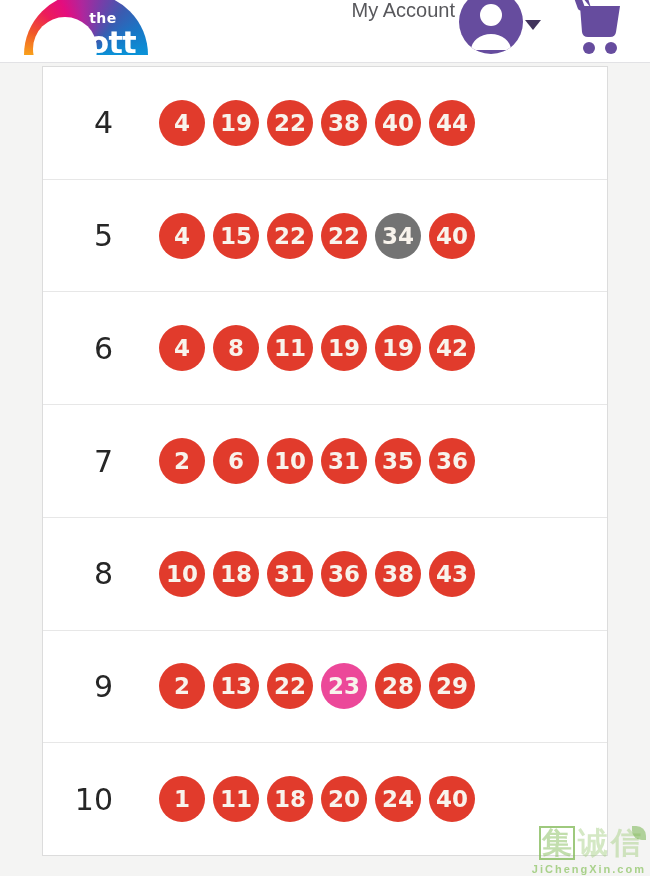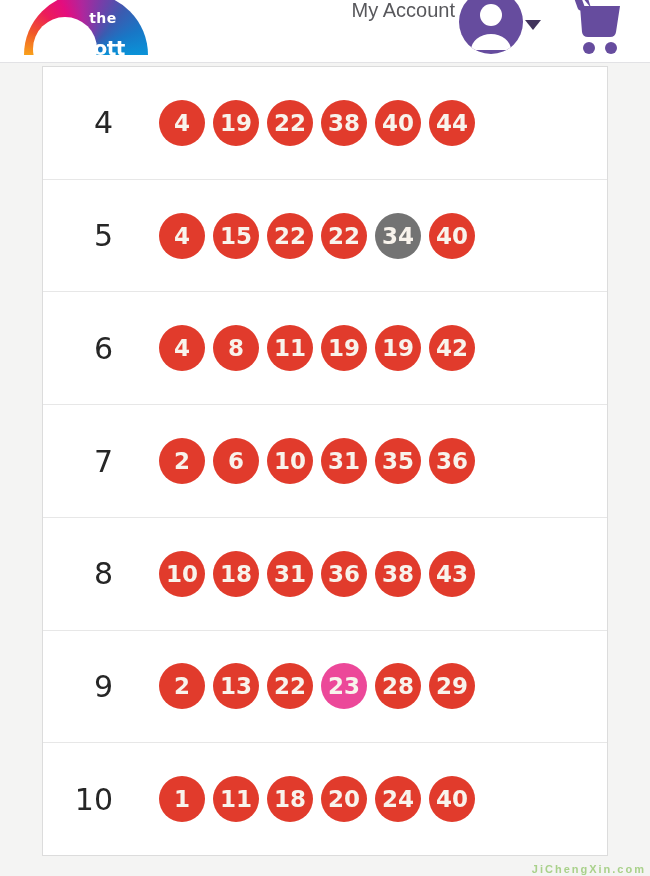--- a/index.html
+++ b/index.html
@@ -29,21 +29,21 @@
   .logo-notch{
     position:absolute;left:9px;top:24px;width:64px;height:64px;
     border-radius:50%;background:#ffffff;
   }
   .logo-text{
     position:absolute;right:10px;top:18px;width:70px;text-align:center;
     color:#fff;font-weight:bold;line-height:1;
     font-family:"DejaVu Sans", sans-serif;
   }
   .logo-text .t1{display:block;font-size:14px;letter-spacing:.5px;}
-  .logo-text .t2{display:block;font-size:20px;margin-top:13px;letter-spacing:-0.5px;}
+  .logo-text .t2{display:block;font-size:30px;margin-top:3px;letter-spacing:-0.5px;}
   .account{
     position:absolute;right:195px;top:0;text-align:right;
   }
   .account-label{
     display:block;color:#58585c;font-size:20px;line-height:22px;margin-top:-1px;cursor:pointer;
   }
   .account-balance{
     display:block;color:#101013;font-size:26px;font-weight:bold;line-height:28px;
     font-family:"DejaVu Sans", sans-serif;cursor:pointer;
   }
@@ -229,16 +229,17 @@
           <span class="ball" style="background: rgb(225, 59, 44);">11</span>
           <span class="ball" style="background: rgb(225, 59, 44);">18</span>
           <span class="ball" style="background: rgb(225, 59, 44);">20</span>
           <span class="ball" style="background: rgb(225, 59, 44);">24</span>
           <span class="ball" style="background: rgb(225, 59, 44);">40</span>
         </div>
       </div>
     </div>
 
   <div class="watermark">
+    <span class="wm-chars"><span class="boxed">集</span><span class="plain">诚</span><span class="plain">信</span><span class="wm-leaf"></span></span>
     <span class="wm-url">JiChengXin.com</span>
   </div>
 
 </div>
 
 </body></html>

